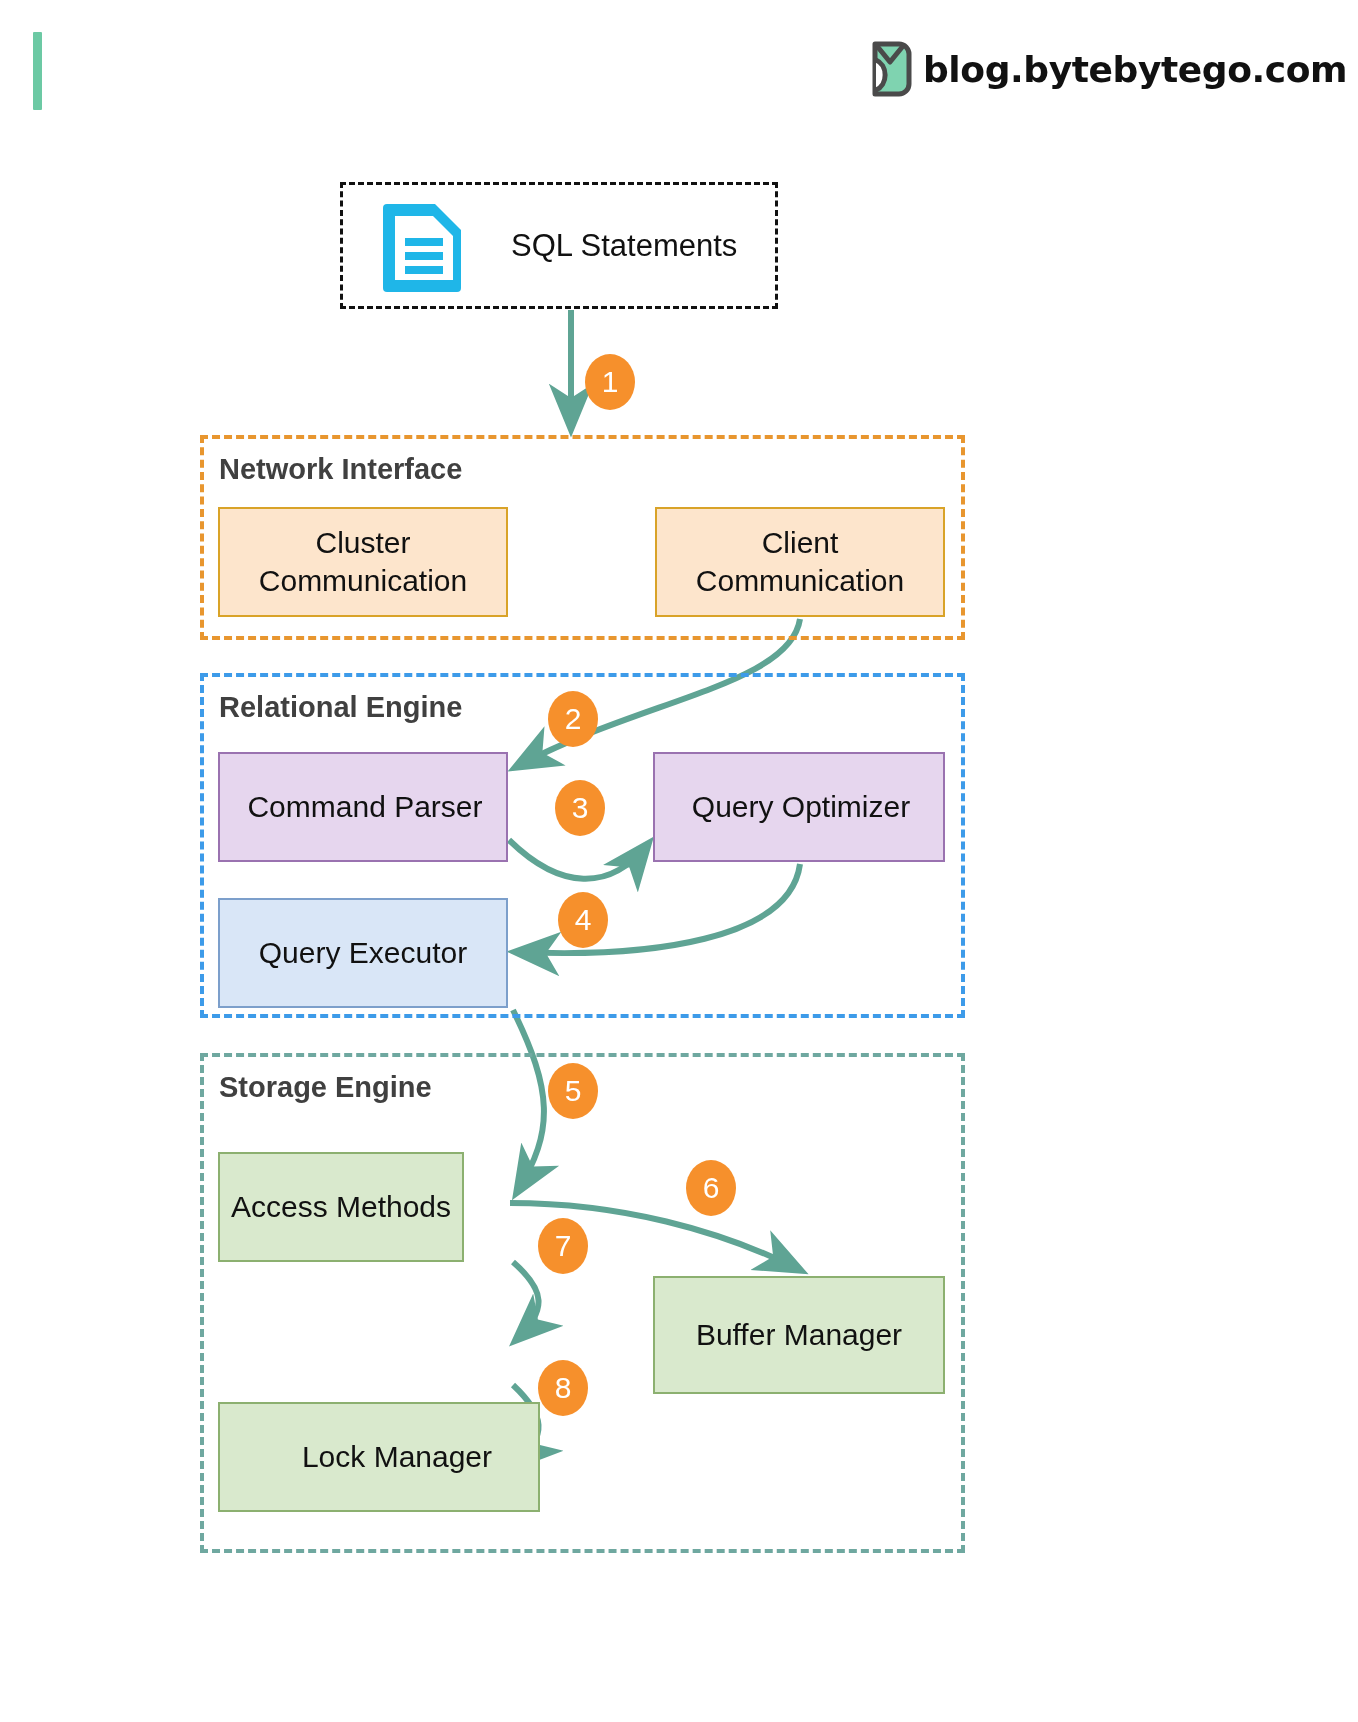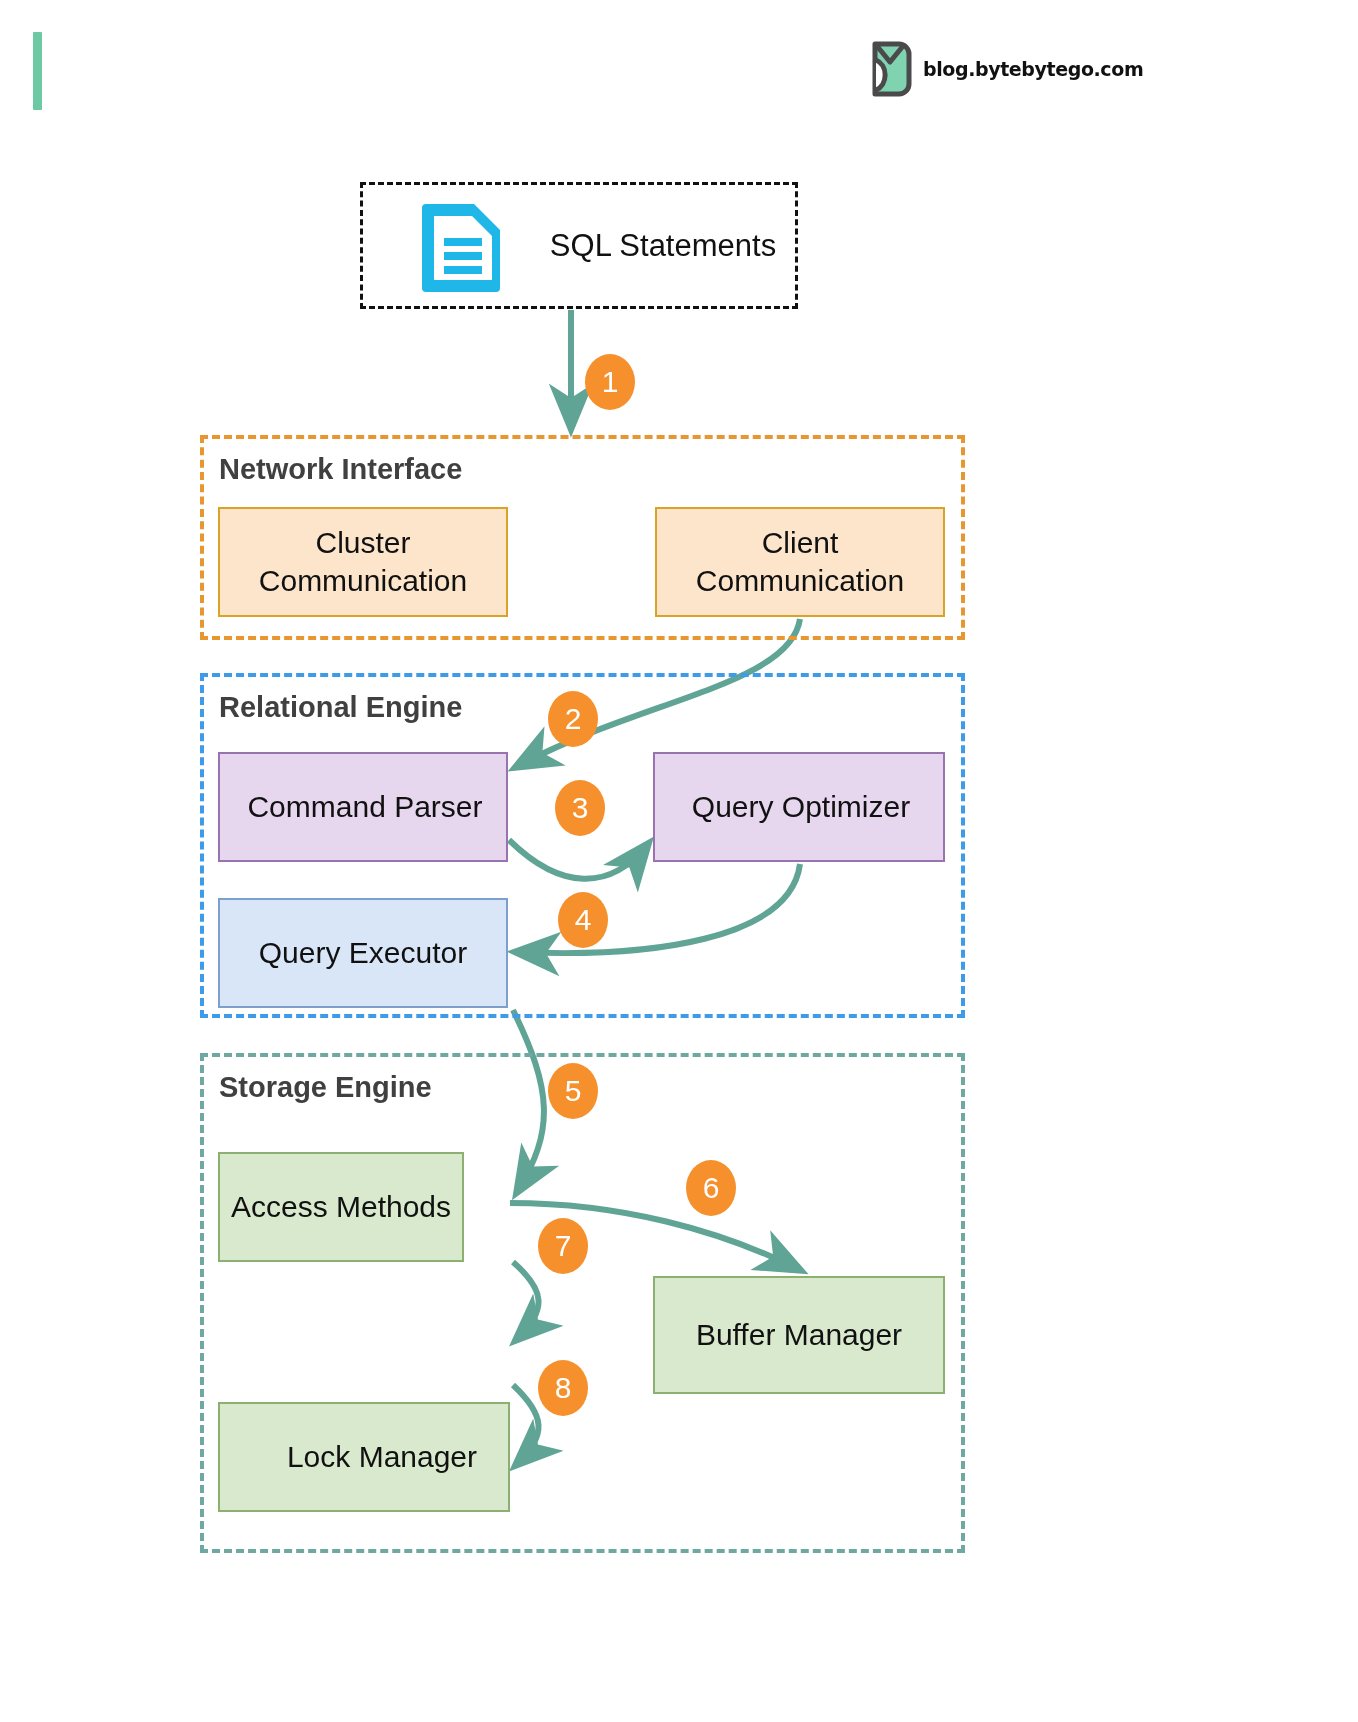--- a/index.html
+++ b/index.html
@@ -6,21 +6,21 @@
   body{width:1358px;height:1722px;position:relative;overflow:hidden;
        font-family:"Liberation Sans","DejaVu Sans",sans-serif;color:#111;}
 
   
   #header{position:absolute;left:0;top:0;width:1358px;height:140px;}
   #accent-bar{position:absolute;left:33px;top:32px;width:9px;height:78px;background:#6CC9A4;border-radius:1px;}
   #page-title{position:absolute;left:60px;top:30px;font-size:58px;line-height:80px;
               font-weight:400;letter-spacing:-.5px;color:#000;white-space:nowrap;}
   #brand{position:absolute;left:870px;top:38px;height:62px;display:flex;align-items:center;gap:9px;}
   #brand-logo{width:44px;height:58px;position:relative;flex:0 0 auto;}
-  #brand-text{font-size:19px;font-weight:700;color:#111;letter-spacing:-.4px;white-space:nowrap;
+  #brand-text{font-size:36px;font-weight:700;color:#111;letter-spacing:-.4px;white-space:nowrap;
               font-family:"DejaVu Sans",sans-serif;}
 
   
   #canvas{position:absolute;left:0;top:140px;width:1358px;height:1582px;}
   svg#wires{position:absolute;left:0;top:0;width:1358px;height:1582px;pointer-events:none;}
 
   
   .group{position:absolute;box-sizing:border-box;background:transparent;}
   .group-title{position:absolute;font-size:29px;font-weight:700;color:#404040;white-space:nowrap;}
 
@@ -36,26 +36,26 @@
   .node.blue  {background:#D9E6F7;border:2px solid #7C9FCB;}
   .node.green {background:#D9E9CD;border:2px solid #8CB070;}
 
   #n-cluster   {left:218px;top:367px;width:290px;height:110px;}
   #n-client    {left:655px;top:367px;width:290px;height:110px;}
   #n-parser    {left:218px;top:612px;width:290px;height:110px;}
   #n-optimizer {left:653px;top:612px;width:292px;height:110px;}
   #n-executor  {left:218px;top:758px;width:290px;height:110px;}
   #n-access    {left:218px;top:1012px;width:246px;height:110px;}
   #n-transaction{left:218px;top:1135px;width:290px;height:110px;}
-  #n-lock      {left:218px;top:1262px;width:292px;height:110px;padding-left:44px;}
+  #n-lock      {left:218px;top:1262px;width:322px;height:110px;padding-left:44px;}
   #n-buffer    {left:653px;top:1136px;width:292px;height:118px;}
 
   
-  #sql-box{position:absolute;left:360px;top:42px;width:438px;height:127px;
-           box-sizing:border-box;border:3px dashed #111;display:flex;align-items:center;justify-content:center;}
+  #sql-box{position:absolute;left:340px;top:42px;width:438px;height:127px;
+           box-sizing:border-box;border:3px dashed #111;display:flex;align-items:center;}
   #sql-icon{width:90px;height:96px;margin-left:36px;flex:0 0 auto;}
   #sql-label{font-size:31px;color:#111;margin-left:42px;white-space:nowrap;}
 
   
   .badge{position:absolute;width:50px;height:56px;border-radius:50%;background:#F6902C;
          display:flex;align-items:center;justify-content:center;color:#fff;
          font-size:30px;font-weight:400;line-height:1;}
   #b1{left:585px;top:214px;}
   #b2{left:548px;top:551px;}
   #b3{left:555px;top:640px;}

